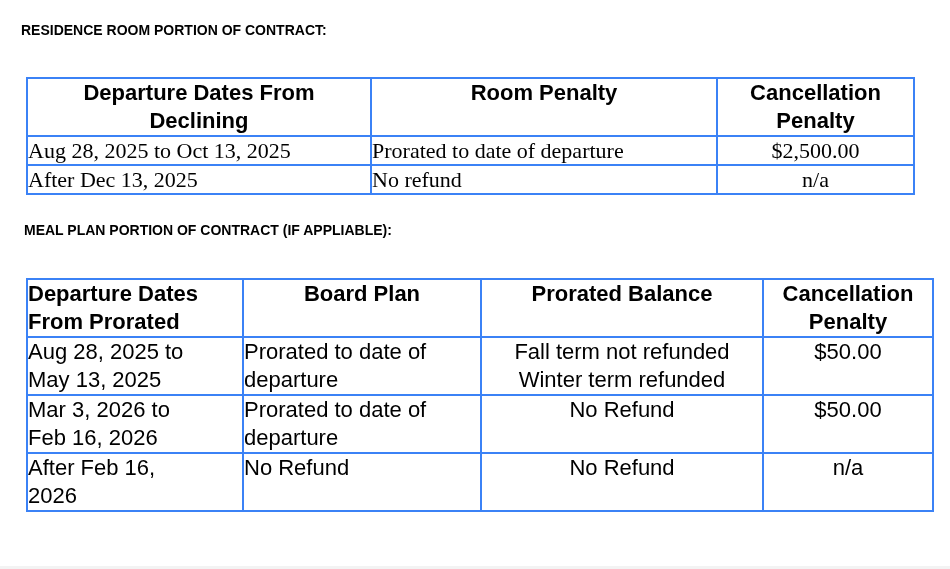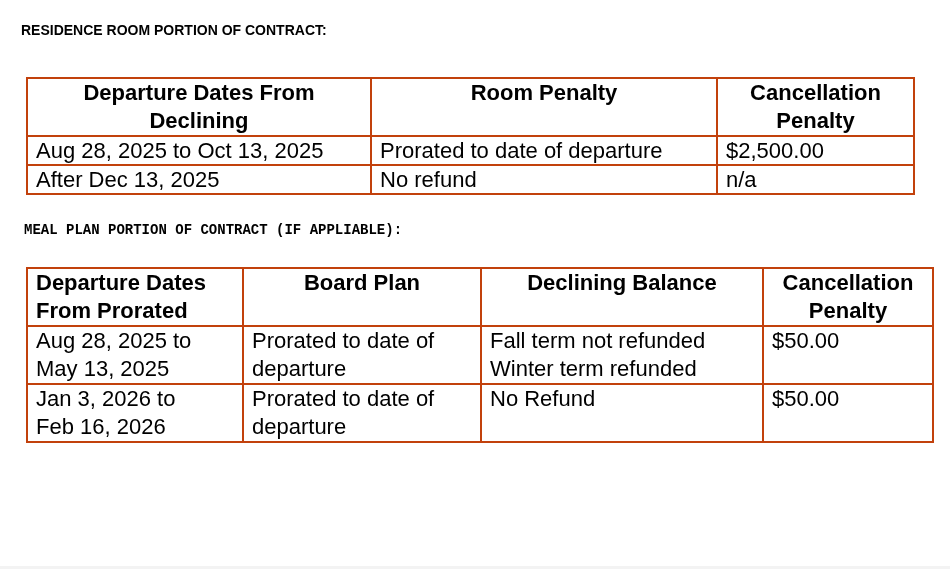--- a/index.html
+++ b/index.html
@@ -16,52 +16,52 @@
       color: #000;
     }
     .heading {
       position: absolute;
       font-weight: bold;
       font-size: 14px;
       letter-spacing: 0px;
       white-space: nowrap;
     }
     #h1 { left: 21px; top: 22px; }
-    #h2 { left: 24px; top: 222px; font-family: Liberation Mono, monospace; }
+    #h2 { left: 24px; top: 222px; }
 
     table.grid {
       position: absolute;
       border-collapse: collapse;
       table-layout: fixed;
       font-size: 22px;
       line-height: 28px;
     }
     table.grid td, table.grid th {
-      border: 2px solid #c2410c;
-      padding: 0 8px;
+      border: 2px solid #3b82f6;
+      padding: 0 0;
       vertical-align: top;
       overflow: hidden;
     }
     table.grid th {
       font-weight: bold;
       text-align: center;
     }
     table.grid th.left { text-align: left; }
-    td.center { }
+    td.center { text-align: center; }
     td.left { text-align: left; }
 
     #t1 { left: 26px; top: 77px; width: 887px; }
     #t1 col.c1 { width: 344px; }
     #t1 col.c2 { width: 346px; }
     #t1 col.c3 { width: 197px; }
     #t1 tr.hdr { height: 57px; }
-    #t1 tr.row { height: 15px; }
+    #t1 tr.row { height: 15px; font-family: Liberation Serif, serif; }
     #t1 td { line-height: 27px; }
 
-    #t2 { left: 26px; top: 267px; width: 906px; }
+    #t2 { left: 26px; top: 278px; width: 906px; }
     #t2 col.c1 { width: 216px; }
     #t2 col.c2 { width: 238px; }
     #t2 col.c3 { width: 282px; }
     #t2 col.c4 { width: 170px; }
     #t2 tr { height: 57px; }
     .line { display: block; }
 
     .bottom-strip {
       position: absolute;
       left: 0;
@@ -116,21 +116,21 @@
       <col class="c3">
       <col class="c4">
     </colgroup>
   <tbody>
       <tr>
     <th class="left">
       <span class="line">Departure Dates</span>
       <span class="line">From Prorated</span>
     </th>
     <th>Board Plan</th>
-    <th>Declining Balance</th>
+    <th>Prorated Balance</th>
     <th>
       <span class="line">Cancellation</span>
       <span class="line">Penalty</span>
     </th>
   </tr>
 
   <tr>
     <td class="left">
       <span class="line">Aug 28, 2025 to</span>
       <span class="line">May 13, 2025</span>
@@ -142,29 +142,42 @@
     <td class="center">
       <span class="line">Fall term not refunded</span>
       <span class="line">Winter term refunded</span>
     </td>
     <td class="center">$50.00</td>
   </tr>
 
 
   <tr>
     <td class="left">
-      <span class="line">Jan 3, 2026 to</span>
+      <span class="line">Mar 3, 2026 to</span>
       <span class="line">Feb 16, 2026</span>
     </td>
     <td class="left">
       <span class="line">Prorated to date of</span>
       <span class="line">departure</span>
     </td>
     <td class="center">
       <span class="line">No Refund</span>
     </td>
     <td class="center">$50.00</td>
   </tr>
 
+  <tr>
+    <td class="left">
+      <span class="line">After Feb 16,</span>
+      <span class="line">2026</span>
+    </td>
+    <td class="left">
+      <span class="line">No Refund</span>
+    </td>
+    <td class="center">
+      <span class="line">No Refund</span>
+    </td>
+    <td class="center">n/a</td>
+  </tr>
 </tbody>
   </table>
 
 <div class="bottom-strip"></div>
 
 </body></html>

